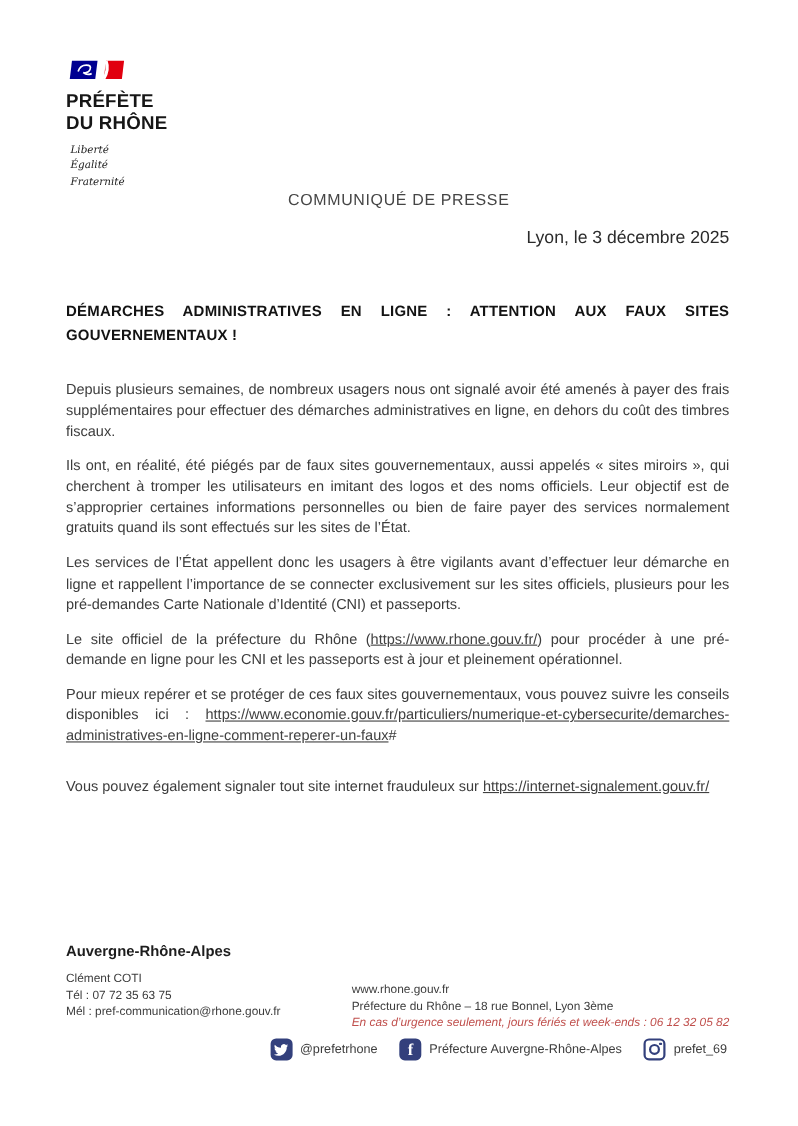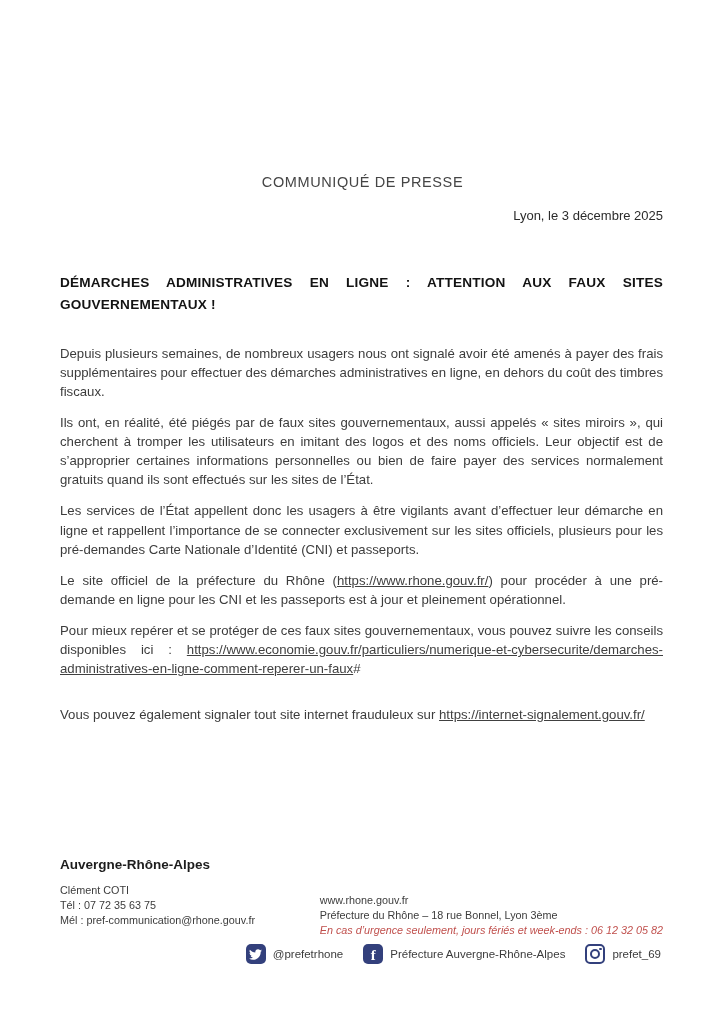--- a/index.html
+++ b/index.html
@@ -12,21 +12,21 @@
     color:#3a3a3a;
     overflow:hidden;
   }
   
   .logo-block{position:absolute;left:60px;top:52px;}
   .logo-emblem{display:block;margin-bottom:4px;}
   .agency{font-weight:bold;color:#161616;font-size:17px;line-height:1.18;letter-spacing:.2px;}
   .motto{margin-top:8px;margin-left:4px;font-family:"DejaVu Serif",serif;font-style:italic;font-size:9.5px;line-height:1.5;color:#222;}
   
   .doc-title{position:absolute;left:0;right:0;top:174px;text-align:center;font-size:14.5px;letter-spacing:.6px;color:#454545;}
-  .dateline{position:absolute;right:62px;top:208px;font-size:13px;color:#2b2b2b;}
+  .dateline{position:absolute;right:62px;top:208px;font-size:16px;color:#2b2b2b;}
   
   .body-block{position:absolute;left:60px;right:62px;top:272px;}
   .headline{
     font-weight:bold;color:#131313;font-size:13.6px;line-height:1.6;
     text-align:justify;margin:0 0 28px 0;letter-spacing:.2px;
   }
   .para{
     font-size:13.2px;line-height:1.45;text-align:justify;color:#3c3c3c;
     margin:0 0 12px 0;
   }
@@ -45,20 +45,39 @@
   .fb-f{color:#fff;font-weight:bold;font-size:15px;font-family:"Liberation Serif",serif;transform:translateY(1px);}
   .insta{width:16px;height:16px;border:2px solid #33407c;border-radius:5px;background:#fff;position:relative;}
   .insta .lens{position:absolute;left:3px;top:3px;width:6px;height:6px;border:2px solid #33407c;border-radius:50%;}
   .insta .dot{position:absolute;right:1.5px;top:1.5px;width:2.5px;height:2.5px;border-radius:50%;background:#33407c;}
 </style>
 </head>
 <body>
 
 <div class="page">
 
+  <div class="logo-block">
+    <svg class="logo-emblem" width="58" height="26" viewBox="0 0 60 26">
+      <g transform="skewX(-7) translate(4,0)">
+        <rect x="2" y="3" width="24" height="17" fill="#000091"></rect>
+        <path d="M9 13 q1 -6 7 -6 q5 0 4 4 q-1 4 -6 3 q4 3 8 1" stroke="#ffffff" stroke-width="1.6" fill="none"></path>
+        <rect x="34" y="3" width="17" height="17" fill="#e1000f"></rect>
+        <path d="M34 3 q4 8 0 17" stroke="#ffffff" stroke-width="3" fill="none"></path>
+      </g>
+    </svg>
+    <div class="agency">
+      <div>PRÉFÈTE</div>
+      <div>DU RHÔNE</div>
+    </div>
+    <div class="motto">
+      <div>Liberté</div>
+      <div>Égalité</div>
+      <div>Fraternité</div>
+    </div>
+  </div>
 
   <div class="doc-title">COMMUNIQUÉ DE PRESSE</div>
 
   <div class="dateline">Lyon, le 3 décembre 2025</div>
 
   <div class="body-block">
     <p class="headline">DÉMARCHES ADMINISTRATIVES EN LIGNE : ATTENTION AUX FAUX SITES GOUVERNEMENTAUX !</p>
     <p class="para">Depuis plusieurs semaines, de nombreux usagers nous ont signalé avoir été amenés à payer des frais supplémentaires pour effectuer des démarches administratives en ligne, en dehors du coût des timbres fiscaux.</p>
     <p class="para">Ils ont, en réalité, été piégés par de faux sites gouvernementaux, aussi appelés « sites miroirs », qui cherchent à tromper les utilisateurs en imitant des logos et des noms officiels. Leur objectif est de s’approprier certaines informations personnelles ou bien de faire payer des services normalement gratuits quand ils sont effectués sur les sites de l’État.</p>
     <p class="para">Les services de l’État appellent donc les usagers à être vigilants avant d’effectuer leur démarche en ligne et rappellent l’importance de se connecter exclusivement sur les sites officiels, plusieurs pour les pré-demandes Carte Nationale d’Identité (CNI) et passeports.</p>

